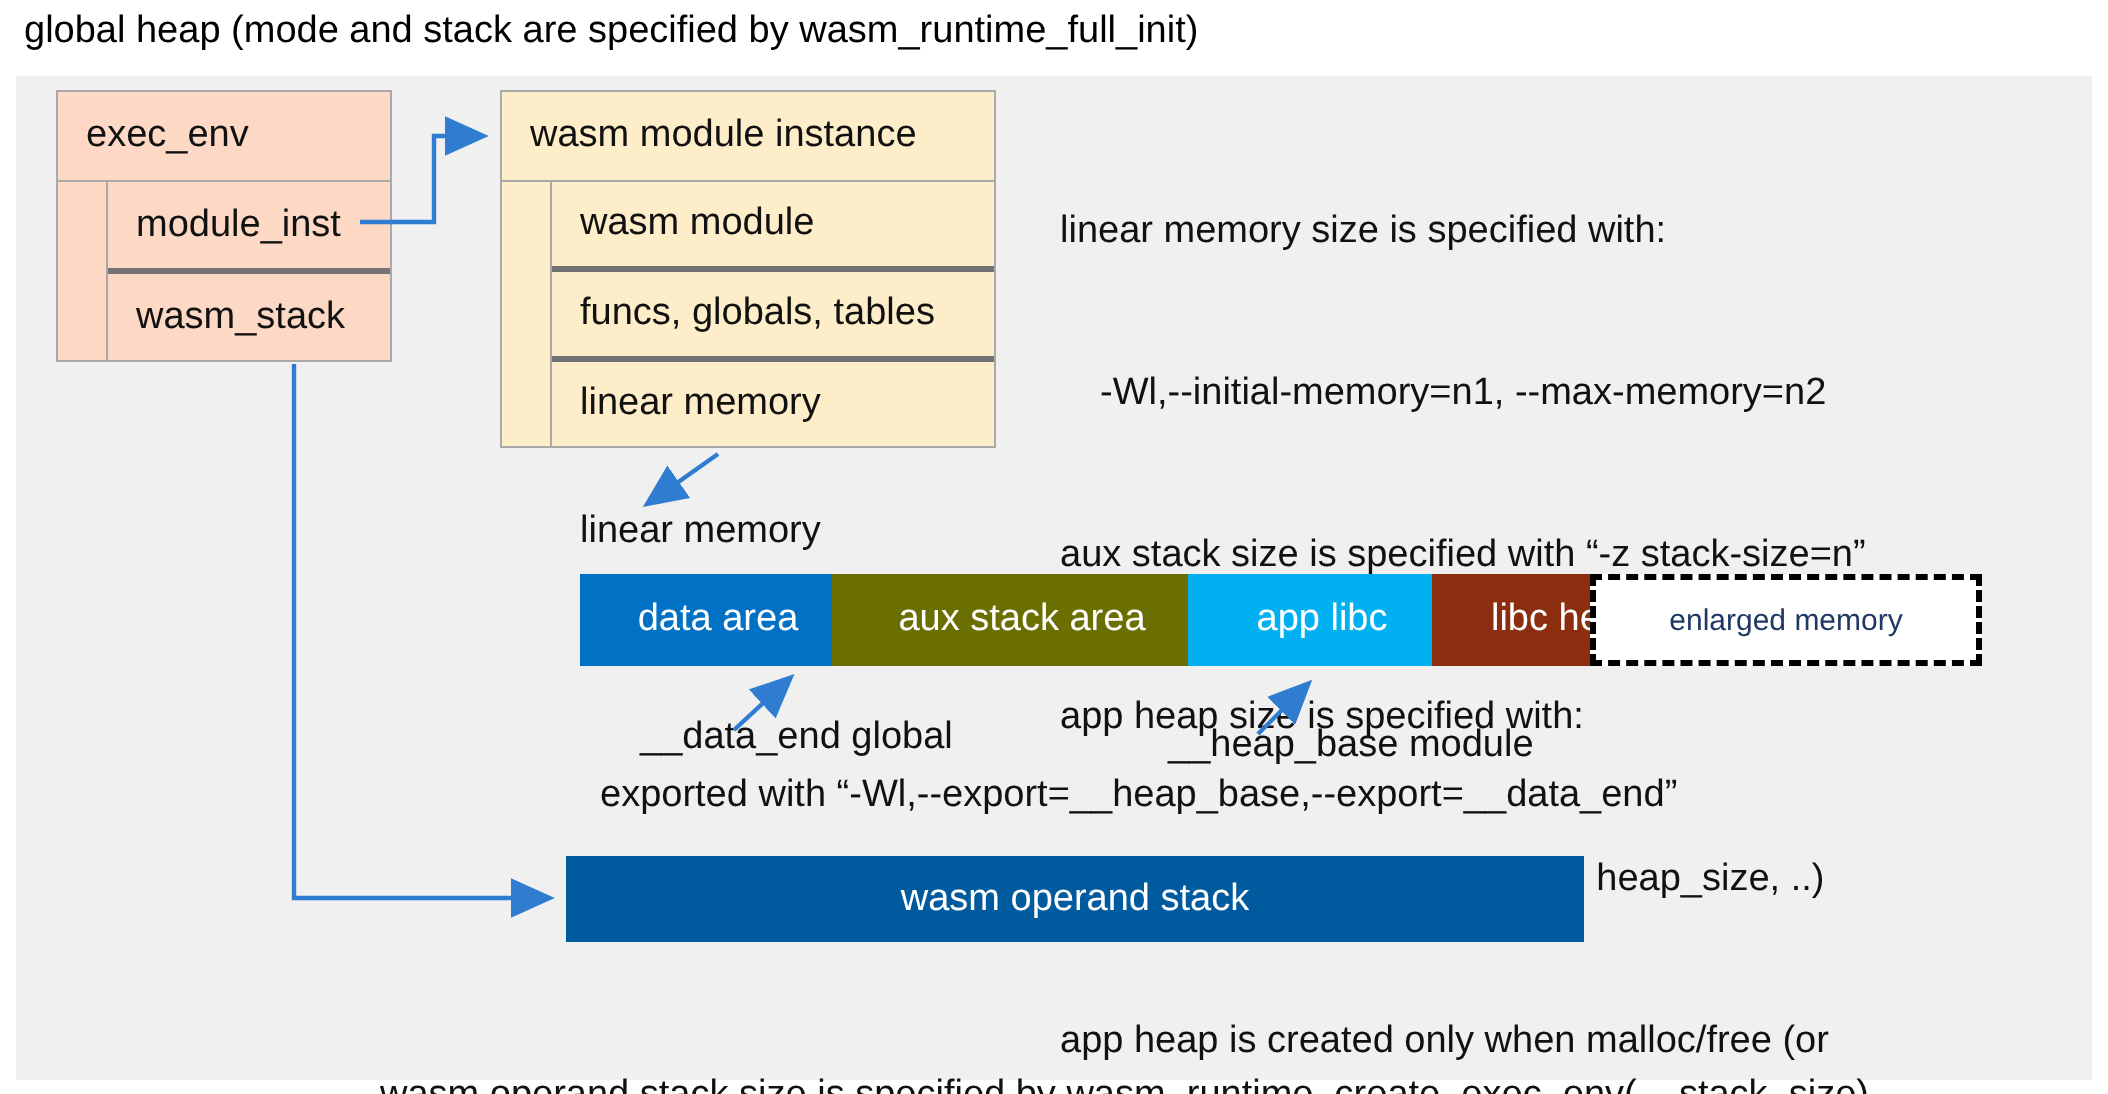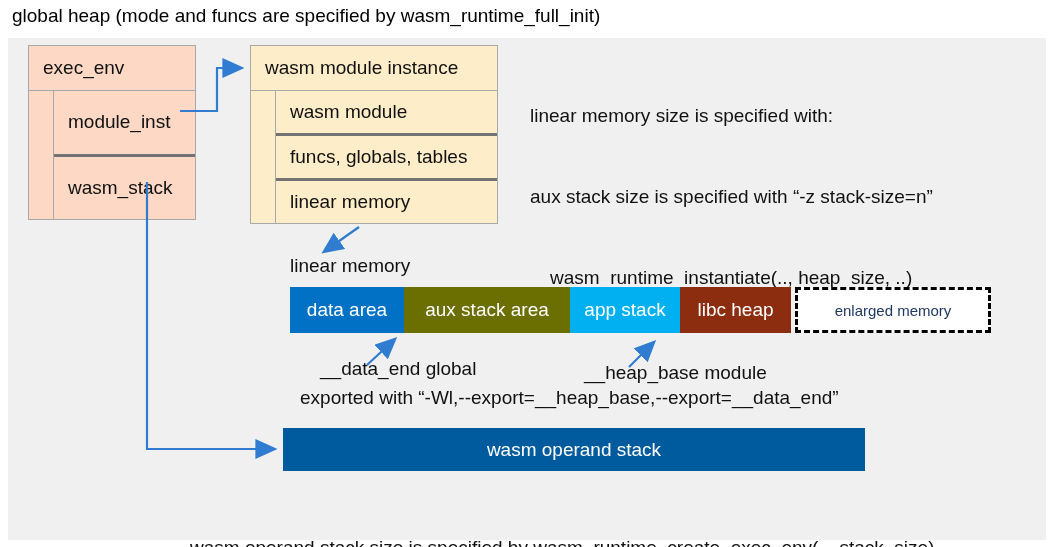--- a/index.html
+++ b/index.html
@@ -19,44 +19,44 @@
   .box-rows { flex:1; display:flex; flex-direction:column; }
   .box-row { flex:1; display:flex; align-items:center; padding-left:14px; border-bottom:3px solid #737373; }
   .box-row:last-child { border-bottom:none; }
 
   .notes { position:absolute; font-size:19px; line-height:27px; color:#111; white-space:pre; }
   .notes .ind { padding-left:20px; }
 
   .lm-label { position:absolute; left:290px; top:255px; font-size:19px; color:#111; }
 
   .membar { position:absolute; left:290px; top:287px; height:46px; display:flex; }
-  .seg { display:flex; align-items:center; justify-content:center; color:#ffffff; font-size:19px; }
+  .seg { display:flex; align-items:center; justify-content:center; color:#ffffff; font-size:19px;padding-left:12px; }
 
   .enlarged { position:absolute; left:795px; top:287px; width:190px; height:40px;
               border:3px dashed #000; background:#ffffff; display:flex; align-items:center;
               justify-content:center; font-size:15px; color:#1f3864; }
 
   .ann { position:absolute; font-size:19px; color:#111; white-space:pre; }
 
-  .opstack { position:absolute; left:283px; top:428px; width:582px; height:43px;
+  .opstack { position:absolute; left:283px; top:428px; width:509px; height:43px;
              display:flex; align-items:center; justify-content:center;
              color:#ffffff; font-size:19px; }
 
   .overlay { position:absolute; left:0; top:0; pointer-events:none; }
 </style>
 </head>
 <body>
 
 <div id="page">
 
-  <div class="title">global heap (mode and funcs are specified by wasm_runtime_full_init)</div>
+  <div class="title">global heap (mode and stack are specified by wasm_runtime_full_init)</div>
 
   <div class="panel" style="background-color: rgb(240, 240, 240);"></div>
 
-  <div class="box" style="left: 28px; top: 45px; width: 168px; height: 175px; background-color: rgb(252, 216, 197); text-align: center;">
+  <div class="box" style="left: 28px; top: 45px; width: 168px; height: 136px; background-color: rgb(252, 216, 197); text-align: center;">
     <div class="box-header">exec_env</div>
     <div class="box-body">
       <div class="box-indent"></div>
       <div class="box-rows">
         <div class="box-row">module_inst</div>
         <div class="box-row">wasm_stack</div>
       </div>
     </div>
   </div>
 
@@ -67,36 +67,39 @@
       <div class="box-rows">
         <div class="box-row">wasm module</div>
         <div class="box-row">funcs, globals, tables</div>
         <div class="box-row">linear memory</div>
       </div>
     </div>
   </div>
 
   <div class="notes" style="left:530px; top:48px;">
     <div>linear memory size is specified with:</div>
+    <div class="ind">-Wl,--initial-memory=n1, --max-memory=n2</div>
     <div>aux stack size is specified with “-z stack-size=n”</div>
+    <div>app heap size is specified with:</div>
     <div class="ind">wasm_runtime_instantiate(.., heap_size, ..)</div>
+    <div>app heap is created only when malloc/free (or</div>
     
   </div>
 
   <div class="lm-label">linear memory</div>
 
   <div class="membar">
     <div class="seg" style="width: 114px; background-color: rgb(0, 113, 197);">
       <span>data area</span>
     </div>
     <div class="seg" style="width: 166px; background-color: rgb(107, 110, 0);">
       <span>aux stack area</span>
     </div>
     <div class="seg" style="width: 110px; background-color: rgb(0, 176, 240);">
-      <span>app stack</span>
+      <span>app libc</span>
     </div>
     <div class="seg" style="width: 111px; background-color: rgb(140, 45, 16);">
       <span>libc heap</span>
     </div>
   </div>
 
   <div class="enlarged">
     <span>enlarged memory</span>
   </div>
 

